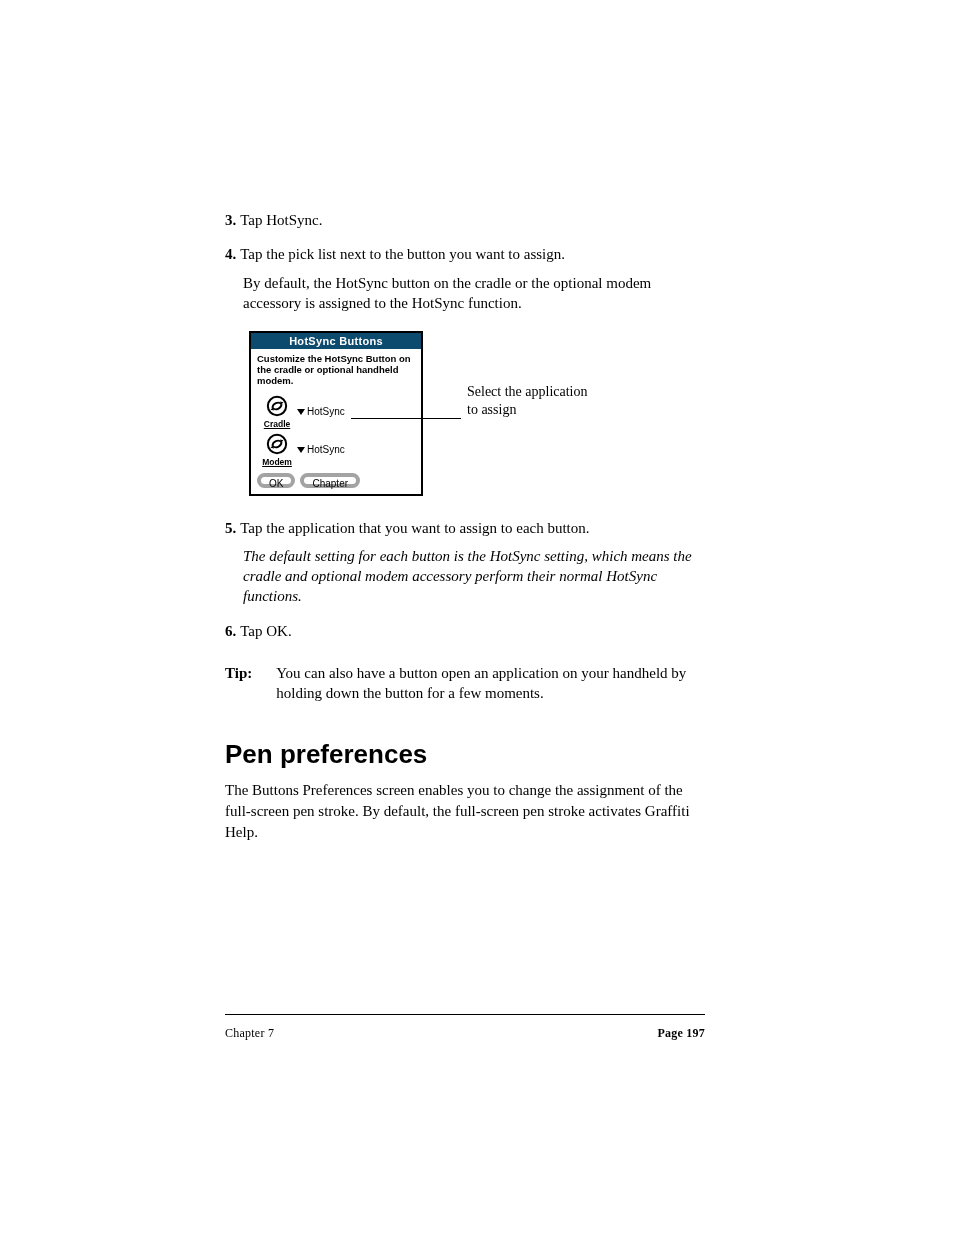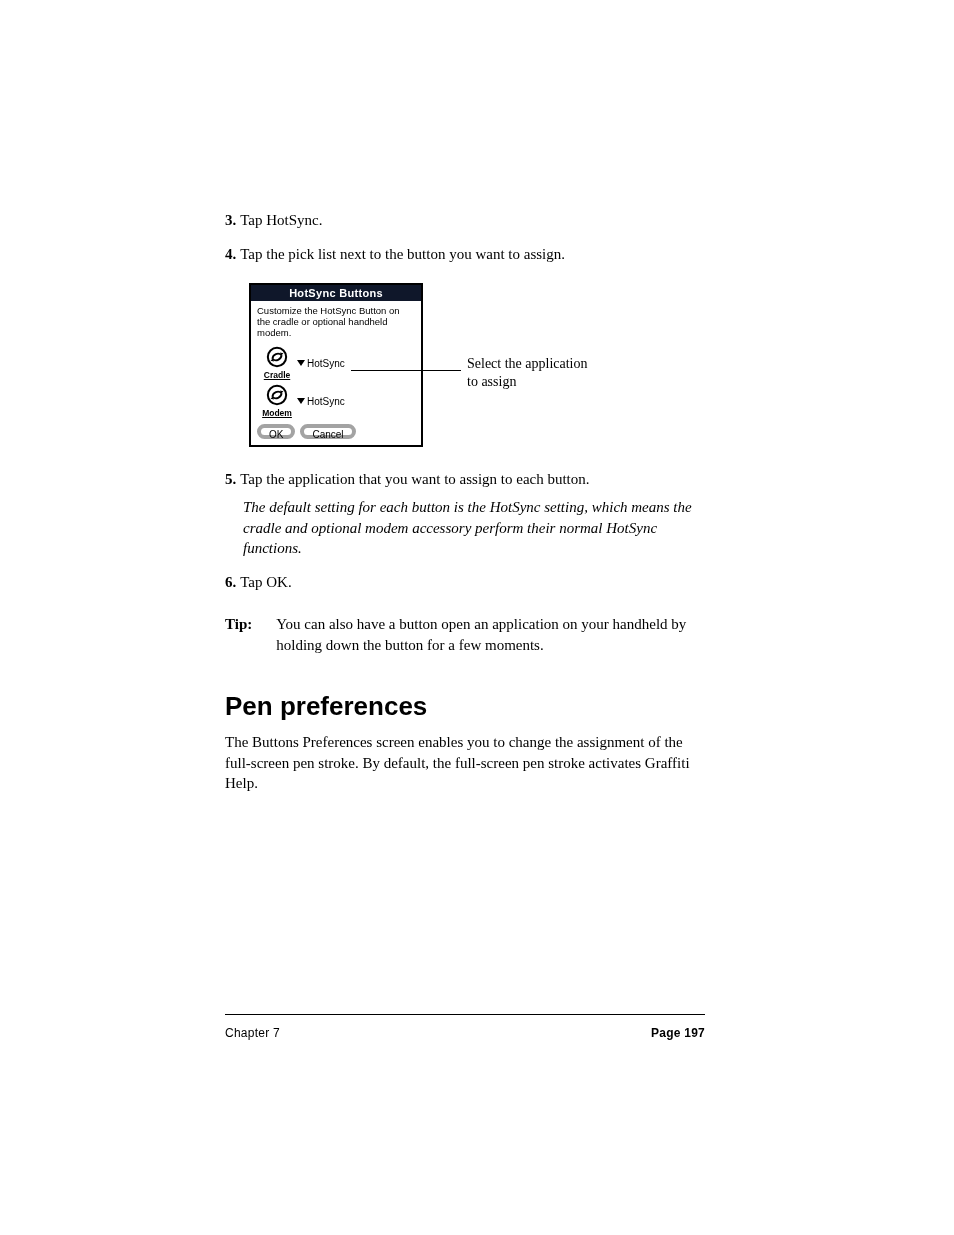--- a/index.html
+++ b/index.html
@@ -5,57 +5,58 @@
   * { box-sizing: border-box; margin: 0; padding: 0; }
   html, body { width: 954px; height: 1235px; background: #fff; font-family: Georgia, 'Times New Roman', serif; color: #000; }
   .page { position: relative; width: 948px; height: 1235px; border-radius: 17px; }
   .content { position: absolute; left: 225px; top: 210px; width: 480px; }
   .step-block { margin-bottom: 14px; }
   .step-num { font-weight: bold; display: inline; font-size: 15px; }
   .step-text { display: inline; font-size: 15px; line-height: 1.35; }
   .step-sub { margin-top: 4px; margin-left: 0; font-size: 15px; line-height: 1.35; }
   .dialog-wrap { position: relative; margin: 18px 0 22px 24px; }
   .dialog { width: 174px; border: 2px solid #000; background: #fff; font-family: Tahoma, Arial, sans-serif; font-size: 10px; }
-  .dialog-title { background: #0f172a; color: #fff; font-weight: bold; text-align: center; padding: 2px 0; letter-spacing: 0.3px; font-size: 11px; }
+  .dialog-title { background: #0c4a6e; color: #fff; font-weight: bold; text-align: center; padding: 2px 0; letter-spacing: 0.3px; font-size: 11px; }
   .dialog-body { padding: 4px 6px 6px 6px; }
-  .dialog-desc { font-weight: normal; font-size: 9.5px; line-height: 1.18; margin-bottom: 8px; }
+  .dialog-desc { font-weight: bold; font-size: 9.5px; line-height: 1.18; margin-bottom: 8px; }
   .dlg-row { display: flex; align-items: center; margin-bottom: 4px; }
   .dlg-iconcol { width: 40px; text-align: center; }
   .dlg-iconcol .icon { display: block; margin: 0 auto; }
   .dlg-iconcol .lbl { font-weight: bold; font-size: 8.5px; margin-top: 0; text-decoration: underline; }
   .dlg-picker { display: flex; align-items: center; gap: 2px; }
   .dlg-picker .tri { width: 0; height: 0; border-left: 4px solid transparent; border-right: 4px solid transparent; border-top: 6px solid #000; display: inline-block; }
   .dlg-picker .plabel { font-size: 10px; }
   .dlg-buttons { display: flex; gap: 5px; margin-top: 6px; }
   .pill-btn { border: 4px solid #a3a3a3; border-radius: 9px; padding: 0 8px; height: 15px; line-height: 13px; font-size: 10px; background: #fff; cursor: pointer; }
   .leader { position: absolute; height: 0; border-top: 1px solid #000; }
   .callout { position: absolute; font-size: 14px; line-height: 1.3; }
   .note-block { margin-top: 22px; font-size: 15px; line-height: 1.35; }
   .note-label { font-weight: bold; float: left; margin-right: 24px; }
   .note-body { display: block; overflow: hidden; }
   .h2 { margin-top: 36px; font-family: 'Helvetica Neue', Arial, sans-serif; font-weight: bold; font-size: 26px; }
   .after-h2 { margin-top: 10px; font-size: 15px; line-height: 1.38; }
   .hr { position: absolute; left: 225px; top: 1014px; width: 480px; border-top: 1px solid #000; }
-  .footer { position: absolute; left: 225px; top: 1026px; width: 480px; display: flex; justify-content: space-between; font-family: Liberation Sans, sans-serif; font-size: 12px; letter-spacing: 0.02em; }
+  .footer { position: absolute; left: 225px; top: 1026px; width: 480px; display: flex; justify-content: space-between; font-family: Liberation Serif, serif; font-size: 12px; letter-spacing: 0.02em; }
   .footer-right { font-weight: bold; }
 </style>
 </head>
 <body>
 
 <div class="page">
   <div class="content">
 
     <div class="step-block">
       <span class="step-num">3.</span>
       <span class="step-text">Tap HotSync.</span>
     </div>
 
     <div class="step-block">
       <span class="step-num">4.</span>
       <span class="step-text">Tap the pick list next to the button you want to assign.</span>
+      <div class="step-sub" style="margin-left:18px; margin-top:8px;">By default, the HotSync button on the cradle or the optional modem accessory is assigned to the HotSync function.</div>
     </div>
 
     <div class="dialog-wrap">
       <div class="dialog">
         <div class="dialog-title">HotSync Buttons</div>
         <div class="dialog-body">
           <div class="dialog-desc">Customize the HotSync Button on the cradle or optional handheld modem.</div>
 
           <div class="dlg-row">
             <div class="dlg-iconcol">
@@ -90,27 +91,27 @@
               <div class="lbl">Modem</div>
             </div>
             <div class="dlg-picker">
               <span class="tri"></span>
               <span class="plabel">HotSync</span>
             </div>
           </div>
 
           <div class="dlg-buttons">
             <button class="pill-btn">OK</button>
-            <button class="pill-btn">Cancel</button>
+            <button class="pill-btn">Chapter</button>
           </div>
         </div>
       </div>
 
       <div class="leader" style="left:102px; top:87px; width:110px;"></div>
-      <div class="callout" style="left:218px; top:72px; width:130px;">Select the application to assign</div>
+      <div class="callout" style="left:218px; top:52px; width:130px;">Select the application to assign</div>
     </div>
 
     <div class="step-block">
       <span class="step-num">5.</span>
       <span class="step-text">Tap the application that you want to assign to each button.</span>
       <div class="step-sub" style="margin-left:18px; margin-top:8px;font-style:italic;">The default setting for each button is the HotSync setting, which means the cradle and optional modem accessory perform their normal HotSync functions.</div>
     </div>
 
     <div class="step-block">
       <span class="step-num">6.</span>

